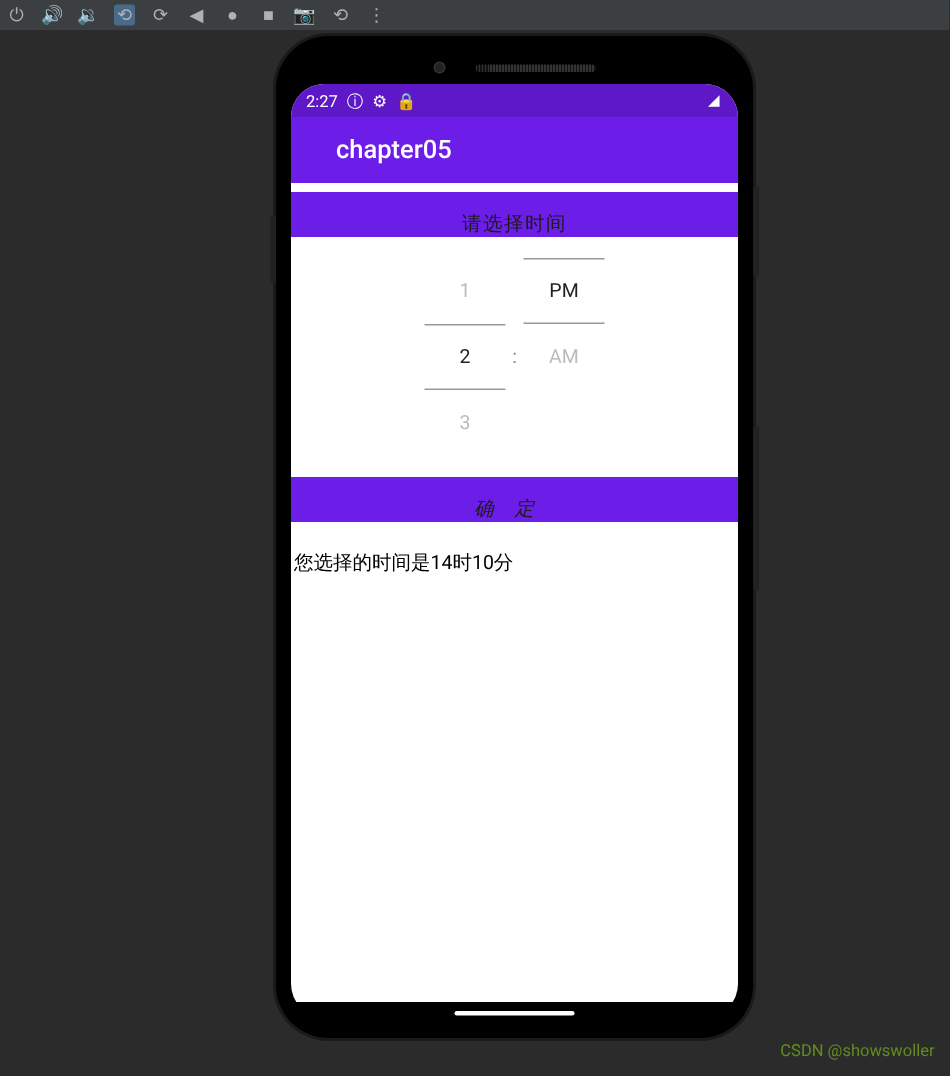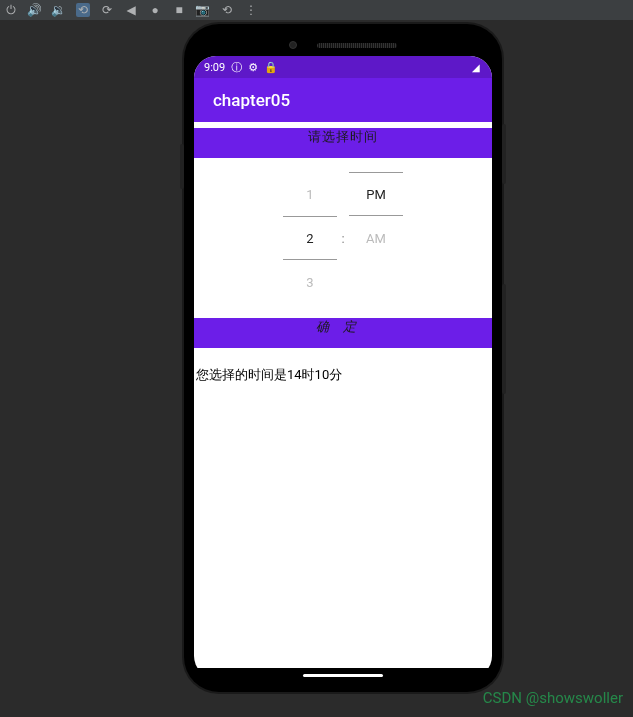--- a/index.html
+++ b/index.html
@@ -17,40 +17,40 @@
     .phone-top { height: 22px; display: flex; align-items: center; justify-content: center; gap: 20px; }
     .camera { width: 8px; height: 8px; border-radius: 50%; background: #222; border: 1px solid #333; }
     .speaker { width: 80px; height: 5px; border-radius: 3px; background: repeating-linear-gradient(90deg, #333 0 1px, #111 1px 2px); }
     
     .screen { background: #fff; height: 622px; border-radius: 22px 22px 22px 22px; overflow: hidden; display: flex; flex-direction: column; }
     
     .status-bar { background: #5e18c8; height: 22px; display: flex; align-items: center; justify-content: space-between; padding: 0 10px; color: #fff; font-size: 11px; }
     .status-left { display: flex; align-items: center; gap: 6px; }
     .status-right { display: flex; align-items: center; gap: 5px; font-size: 10px; flex-direction: column; }
     
-    .app-bar { background: #6c1ee8; height: 44px; display: flex; align-items: center; padding: 0 19px; color: #fff; font-size: 17px; font-weight: 500; }
+    .app-bar { background: #6c1ee8; height: 44px; display: flex; align-items: center; padding: 0 30px; color: #fff; font-size: 17px; font-weight: 500; }
     
     .content { flex: 1; display: flex; flex-direction: column; }
     .gap { height: 6px; background: #fff; }
     
-    .purple-btn { background: #6c1ee8; height: 30px; display: flex; align-items: flex-start; justify-content: center; font-size: 13px; color: #1b1b1b; cursor: pointer; letter-spacing: 1px; }
+    .purple-btn { background: #6c1ee8; height: 30px; display: flex; align-items: flex-end; justify-content: center; font-size: 13px; color: #1b1b1b; cursor: pointer; letter-spacing: 1px; }
     .purple-btn.confirm { letter-spacing: 14px; font-style: italic; }
     
     .picker-area { background: #fff; height: 160px; display: flex; align-items: center; justify-content: center; gap: 0; }
     .picker-col { width: 54px; display: flex; flex-direction: column; align-items: center; }
     .picker-val { height: 44px; display: flex; align-items: center; justify-content: center; font-size: 13px; color: #bbb; width: 100%; }
     .picker-val.selected { color: #222; border-top: 1px solid #999; border-bottom: 1px solid #999; }
     .picker-colon { width: 12px; display: flex; align-items: center; justify-content: center; color: #888; font-size: 13px; }
     
     .result-text { padding: 18px 2px; font-size: 13px; color: #000; }
     
     .nav-bar { height: 14px; background: #000; display: flex; align-items: center; justify-content: center; position: absolute; bottom: 10px; left: 10px; right: 10px; }
     .nav-pill { width: 80px; height: 3px; background: #fff; border-radius: 2px; }
     
-    .watermark { position: absolute; right: 10px; bottom: 10px; color: #22c55e; font-size: 15px; opacity: 0.6; }
+    .watermark { position: absolute; right: 10px; bottom: 10px; color: #84cc16; font-size: 11px; opacity: 0.6; }
   </style>
 </head>
 <body>
 
 <div class="toolbar">
   <span class="toolbar-icon">⏻</span>
   <span class="toolbar-icon">🔊</span>
   <span class="toolbar-icon">🔉</span>
   <span class="toolbar-icon active">⟲</span>
   <span class="toolbar-icon">⟳</span>
@@ -68,21 +68,21 @@
   <div class="phone-buttons-right2"></div>
 
   <div class="phone-top">
     <span class="camera"></span>
     <span class="speaker"></span>
   </div>
 
   <div class="screen">
     <div class="status-bar">
       <div class="status-left">
-        <span>9:09</span>
+        <span>2:27</span>
         <span>ⓘ</span>
         <span>⚙</span>
         <span>🔒</span>
       </div>
       <div class="status-right">
         <span>3G</span>
         <span>◢</span>
         <span>▮</span>
       </div>
     </div>

